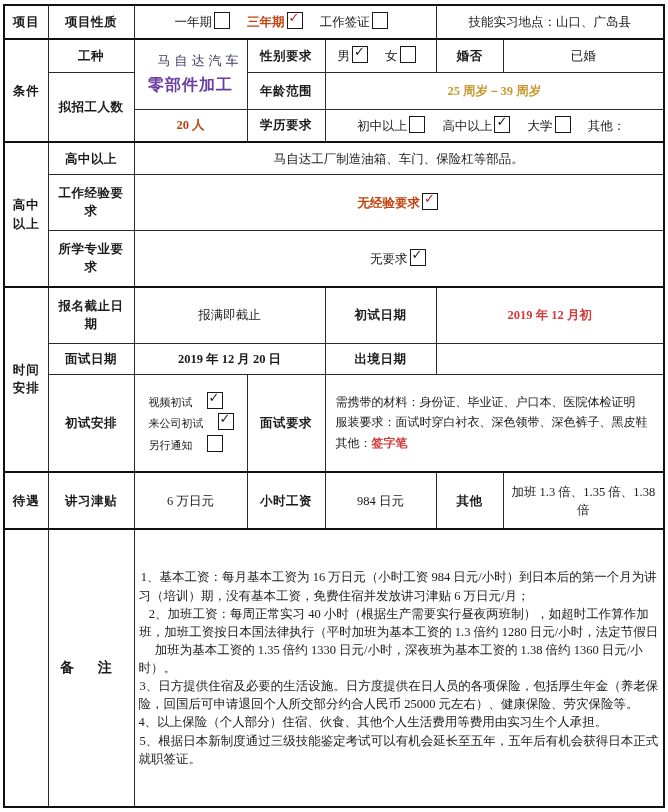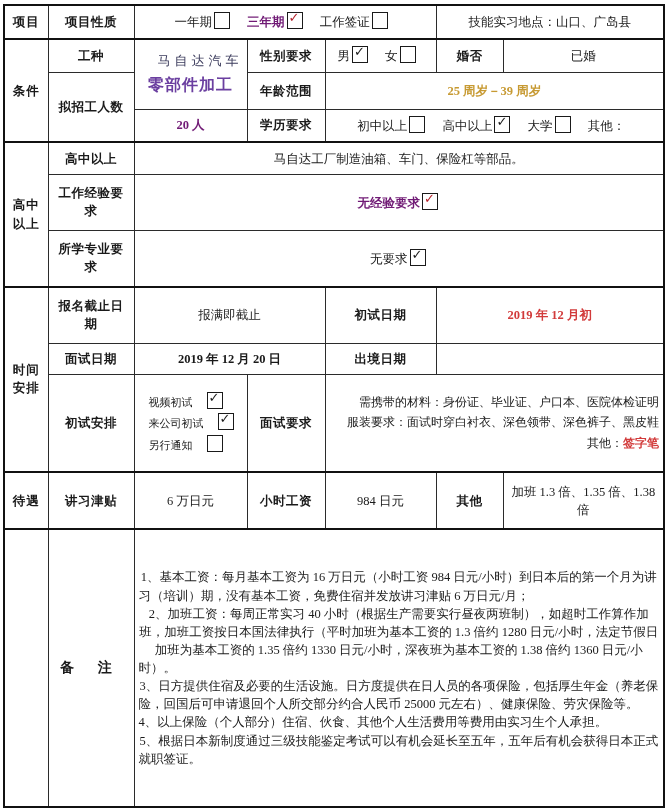--- a/index.html
+++ b/index.html
@@ -34,21 +34,21 @@
     font-size:17px;font-weight:700;letter-spacing:1px;
     font-family:"Liberation Serif","DejaVu Serif",serif;
     line-height:1.25;
     width:44px;
   }
   .rowlbl{
     font-weight:700;font-size:13px;letter-spacing:0.5px;
     font-family:"Liberation Sans","DejaVu Sans",sans-serif;
   }
   .left{text-align:left;padding-left:8px;}
-  .red{color:#701a75;font-weight:700;}
+  .red{color:#c2410c;font-weight:700;}
   .redlight{color:#d23b3b;font-weight:700;}
   .gold{color:#c79a33;font-weight:700;}
   .blk{font-weight:700;}
 
   
   .cb{
     display:inline-block;width:14px;height:15px;
     border:1px solid #1a1a1a;background:#fff;
     vertical-align:-3px;margin:0 2px;position:relative;
   }
@@ -60,21 +60,21 @@
     font-family:"DejaVu Sans",sans-serif;
   }
   .cb.checked.rd::after{color:#b4202a;}
   .opt{display:inline-block;margin:0 6px;white-space:nowrap;font-size:12.5px;}
   .opt:first-child{margin-left:0;text-align:right;}
 
   .stack{display:block;text-align:left;padding-left:10px;}
   .stack .line{display:block;white-space:nowrap;margin:2.5px 0;font-size:11px;}
   .stack .line .cb{margin-left:14px;}
 
-  .req{display:block;text-align:right;padding-left:6px;margin-left:8px;}
+  .req{display:block;text-align:left;padding-left:6px;}
   .req .line{display:block;margin:3px 0;font-size:12px;white-space:nowrap;}
 
   .jobtitle{display:block;line-height:1.6;}
   .jobtitle .l1{display:block;letter-spacing:4px;color:#3b3b5c;font-size:13px;text-align:right;}
   .jobtitle .l2{display:block;color:#6b3fa0;font-weight:700;font-size:16px;letter-spacing:1px;}
 
   .notes{
     text-align:justify;
     text-align-last:left;
     font-size:12.8px;

